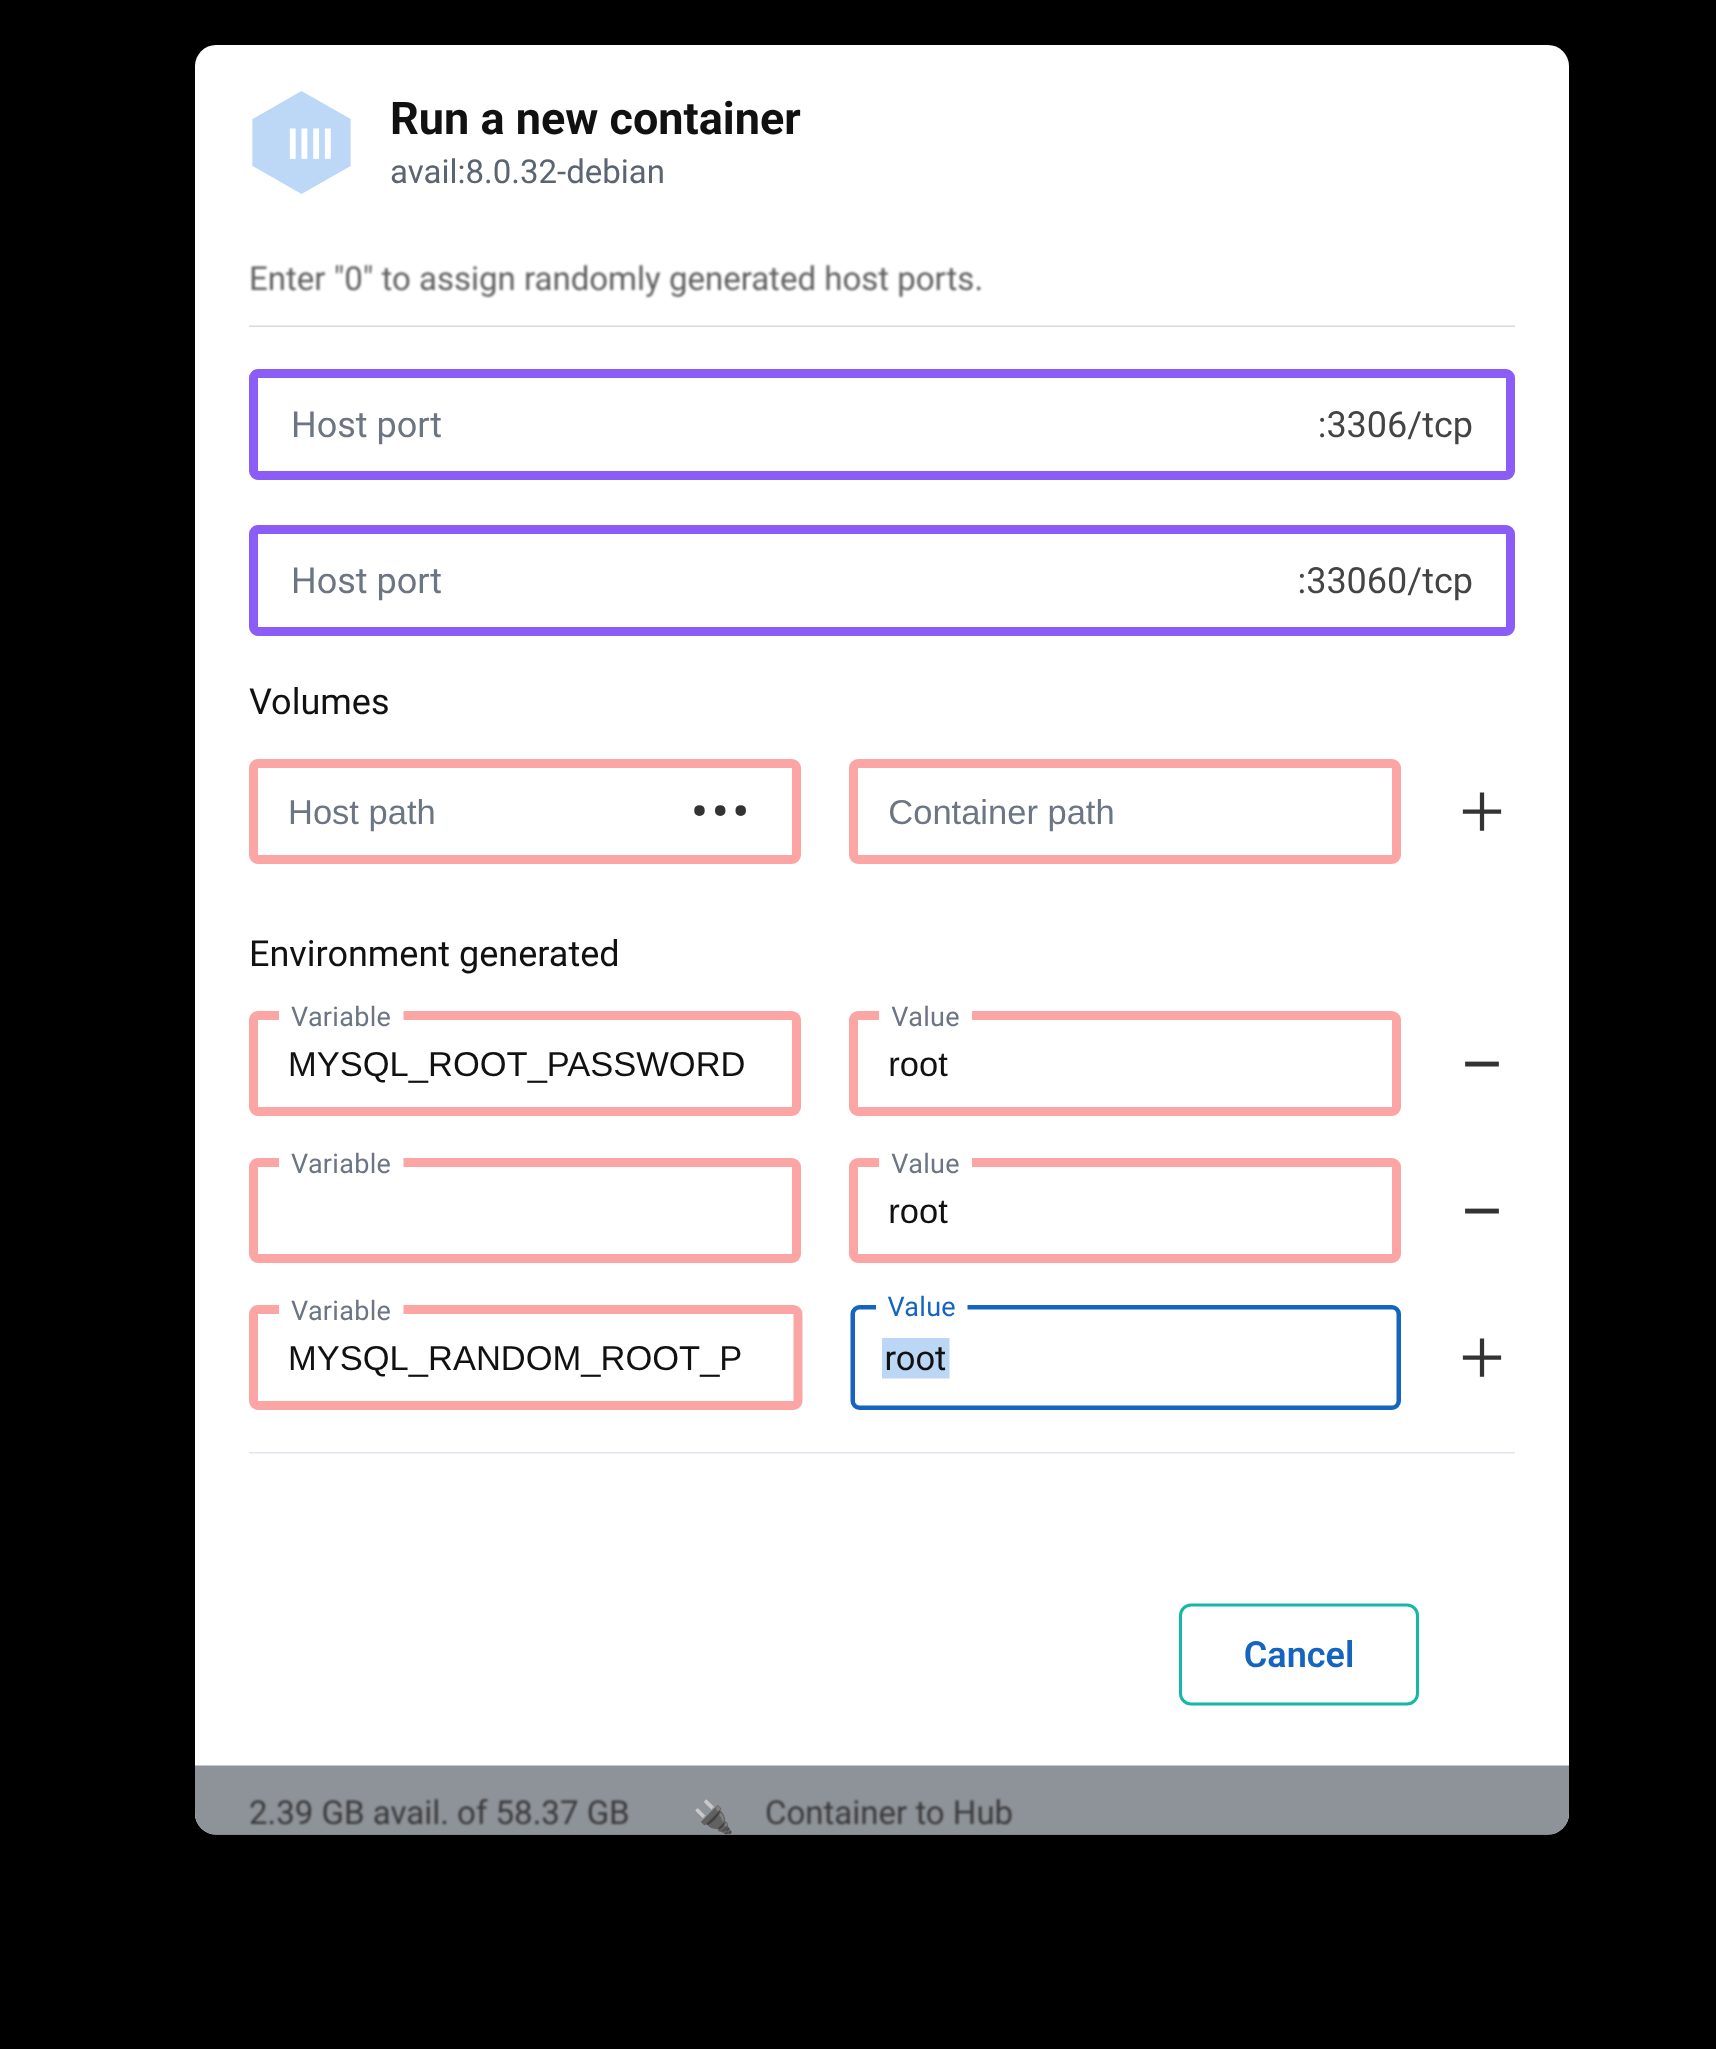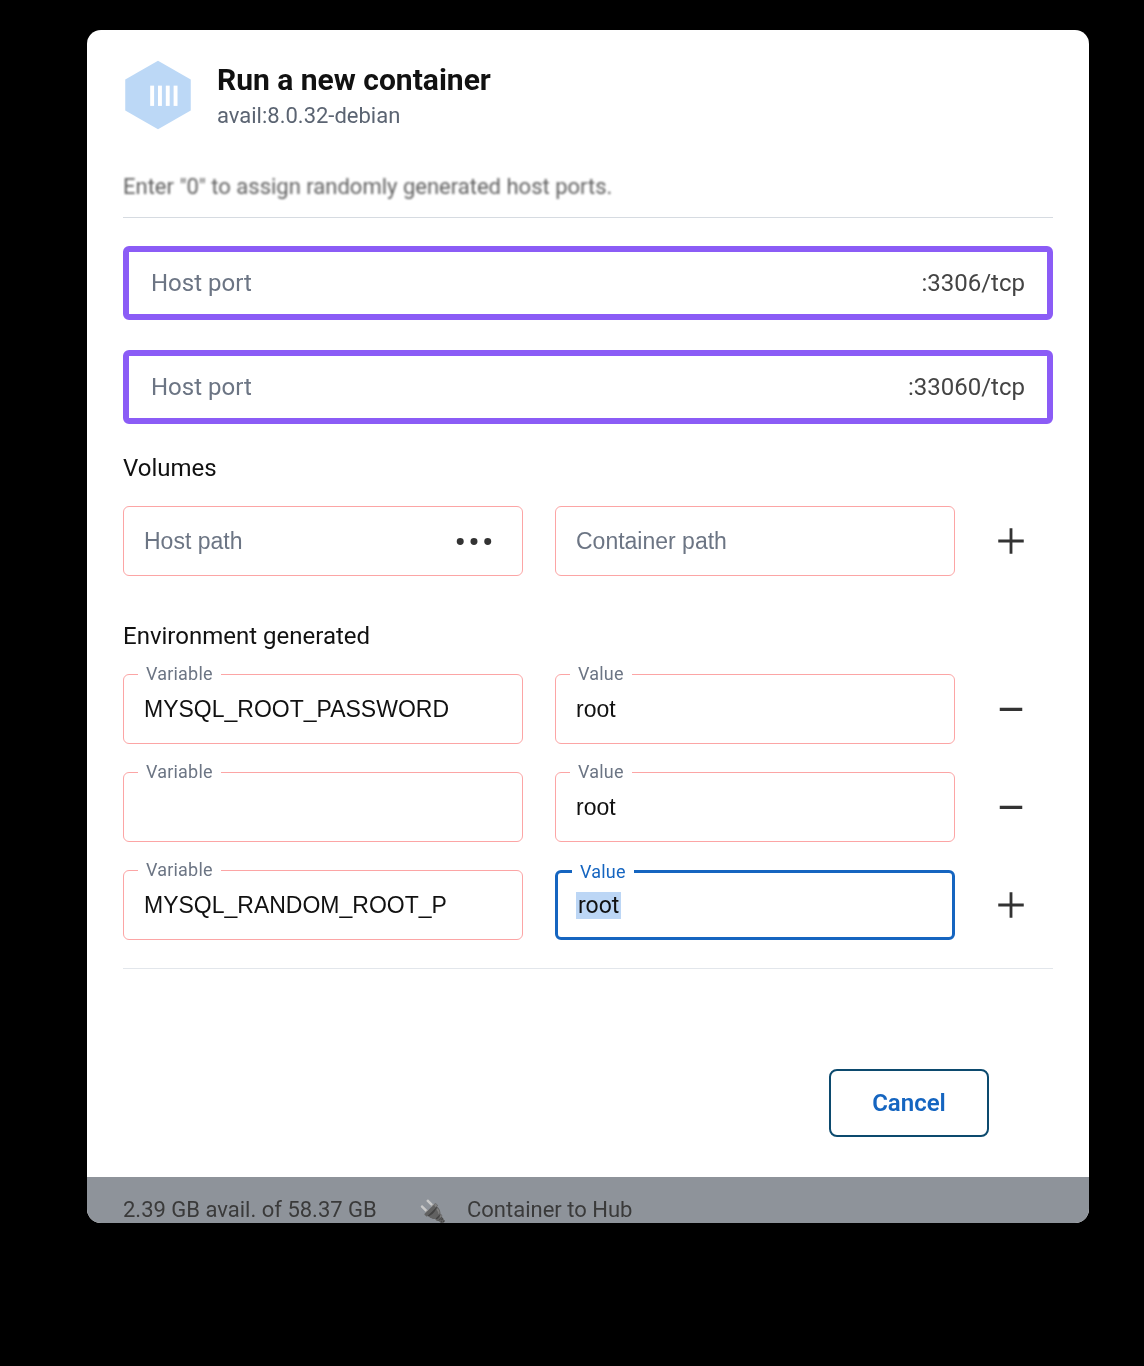--- a/index.html
+++ b/index.html
@@ -6,21 +6,21 @@
   html, body { width: 1144px; height: 1366px; }
   body {
     background: #000;
     font-family: -apple-system, BlinkMacSystemFont, "Segoe UI", Roboto, Helvetica, Arial, sans-serif;
     display: flex;
     align-items: flex-start;
     justify-content: center;
     padding-top: 30px;
   }
   .dialog {
-    width: 1002px;
+    width: 916px;
     background: #fff;
     border-radius: 14px;
     overflow: hidden;
     position: relative;
     box-shadow: 0 6px 30px rgba(0,0,0,.5);
     margin-left: 32px;
   }
   .header {
     display: flex;
     align-items: flex-start;
@@ -89,21 +89,21 @@
     margin: 20px 0 24px 0;
   }
   .row {
     display:flex;
     align-items:center;
     gap: 32px;
     margin-bottom: 28px;
   }
   .field {
     position: relative;
-    border: 1px solid #fca5a5;
+    border: 6px solid #fca5a5;
     border-radius: 6px;
     height: 70px;
     display:flex;
     align-items:center;
     padding: 16px 20px;
     background:#fff;
   }
   .field.focused {
     border: 3px solid #1565c0;
     padding: 0 18px;
@@ -157,21 +157,21 @@
     height: 68px;
     min-width: 160px;
     border-radius: 8px;
     font-size: 24px;
     font-weight:600;
     display:flex; align-items:center; justify-content:center;
     cursor:pointer;
     padding: 0 30px;
   }
   .btn-outline {
-    border: 2px solid #0c4a6e;
+    border: 2px solid #14b8a6;
     color:#1565c0;
     background:#fff;
   }
   .btn-primary {
     background:#1852c4;
     color:#fff;
     border:none;
   }
   .statusbar {
     background: #8e939a;

